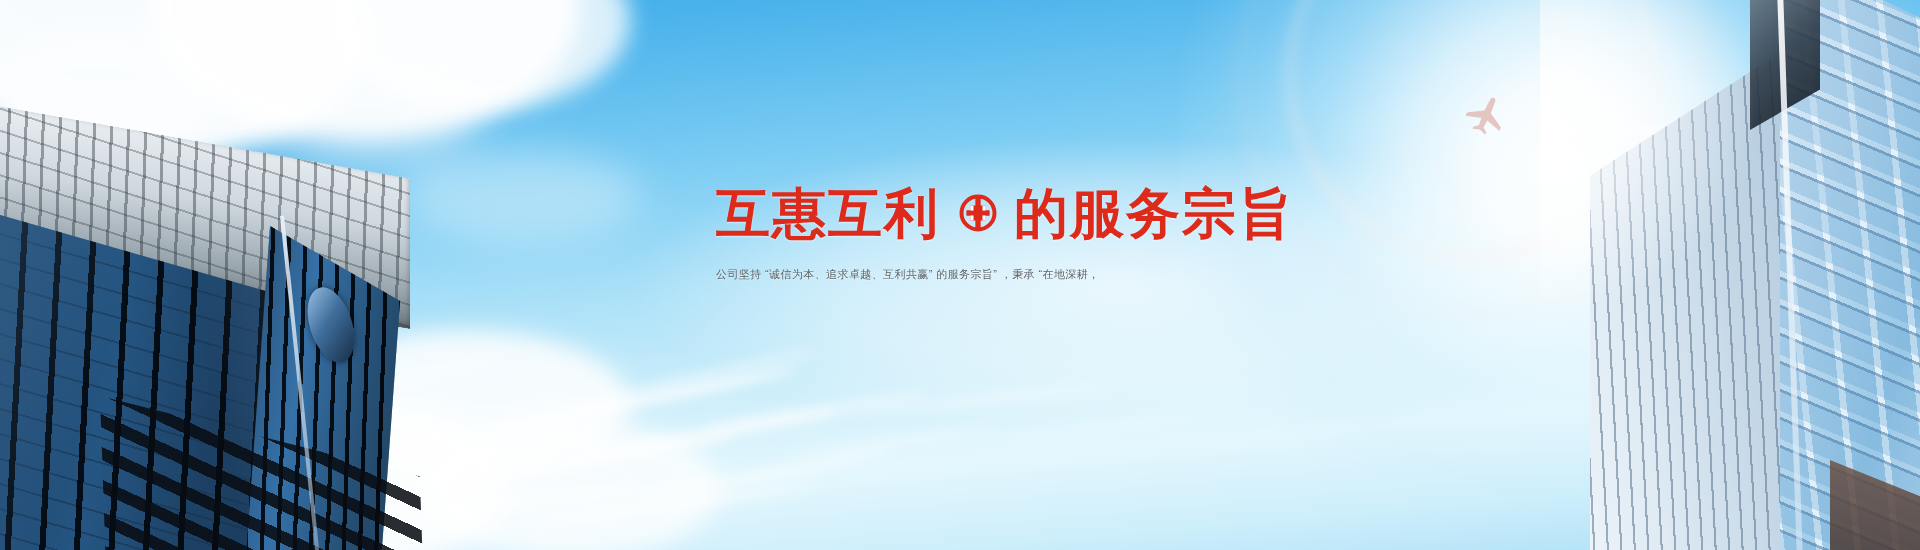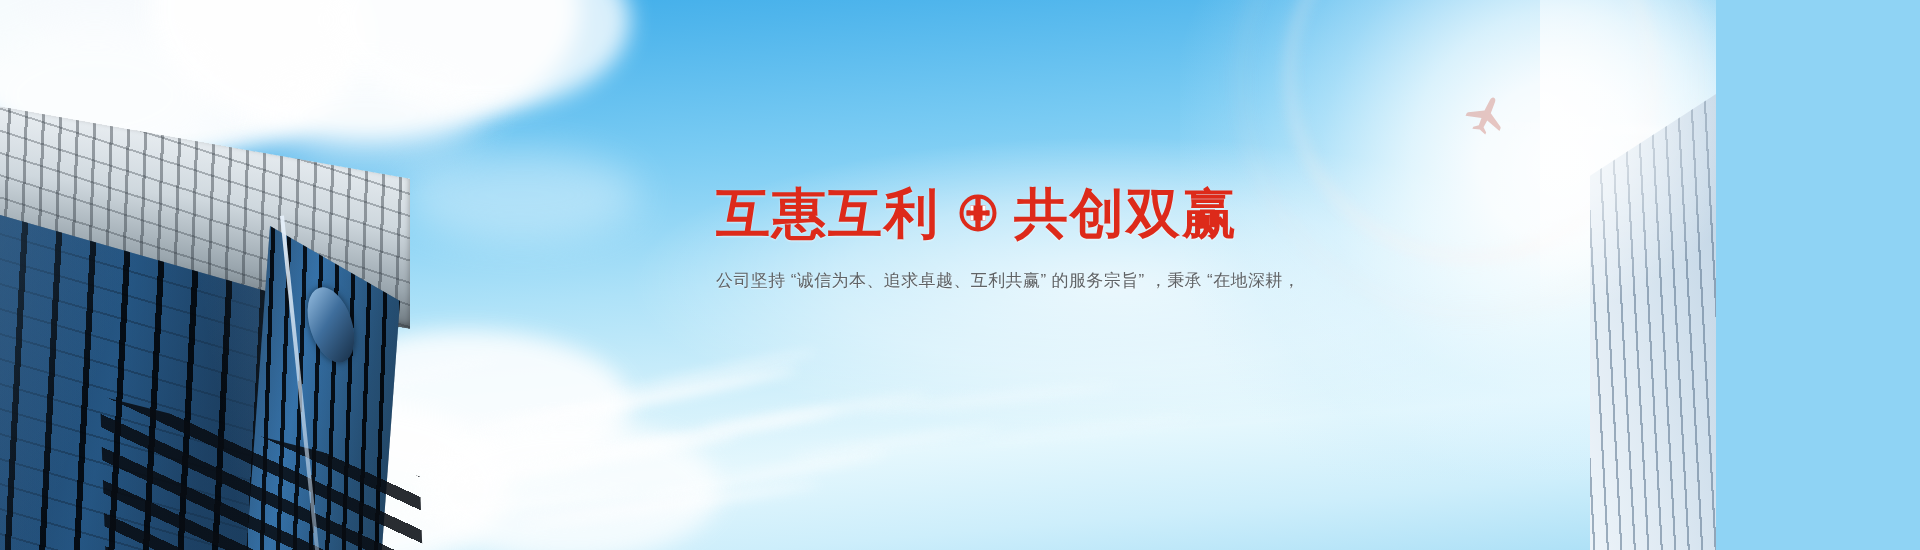--- a/index.html
+++ b/index.html
@@ -2,21 +2,21 @@
 <html><head>
 <meta charset="utf-8">
 <title>Corporate Banner</title>
 <style>
   * { margin:0; padding:0; box-sizing:border-box; }
   html,body { width:1920px; height:550px; overflow:hidden; background:#8fd3f4; }
   body { font-family:"Liberation Sans","DejaVu Sans",sans-serif; }
 
   .banner{
     position:relative;
-    width:1716px; height:550px;
+    width:1920px; height:550px;
     overflow:hidden;
     padding-left:44px;
   }
 
   
   .sky{
     position:absolute; inset:0;
     background:
       linear-gradient(175deg,
         #35a8e8 0%,
@@ -271,21 +271,21 @@
     display:inline-flex; align-items:center; justify-content:center;
     margin:0 16px 0 18px;
     width:40px; height:40px;
     flex:0 0 auto;
   }
   .hl-sep svg{ display:block; width:40px; height:40px; }
 
   .subtitle{
     margin-top:22px;
     color:#5f6366;
-    font-size:17px;
+    font-size:11px;
     line-height:1.95;
     letter-spacing:.4px;
     max-width:470px;
     text-shadow:0 1px 1px rgba(255,255,255,.6);
   }
   .subtitle .sub-line{ display:block; white-space:nowrap; }
 </style>
 </head>
 <body>
 
@@ -373,21 +373,21 @@
           <rect x="12.5" y="12.5" width="15" height="15" fill="#dd2a1a"></rect>
           <rect x="11.0" y="17.4" width="18" height="5.2" fill="#ffffff" opacity="0"></rect>
           <rect x="8.6" y="17.4" width="22.8" height="5.2" fill="#dd2a1a"></rect>
           <rect x="12.4" y="12.6" width="3.1" height="14.8" fill="#ffffff"></rect>
           <rect x="24.5" y="12.6" width="3.1" height="14.8" fill="#ffffff"></rect>
           <rect x="17.6" y="4.5" width="4.8" height="31" fill="#dd2a1a"></rect>
           <rect x="8.6" y="17.6" width="22.8" height="4.8" fill="#dd2a1a"></rect>
         </svg>
       </span>
 
-      <span class="hl-part">共创双赢</span>
+      <span class="hl-part">的服务宗旨</span>
     </div>
 
     <div class="subtitle">
       <span class="sub-line">公司坚持 “诚信为本、追求卓越、互利共赢” 的服务宗旨” ，秉承 “在地深耕，</span>
     </div>
 
   </div>
 
 </div>
 

